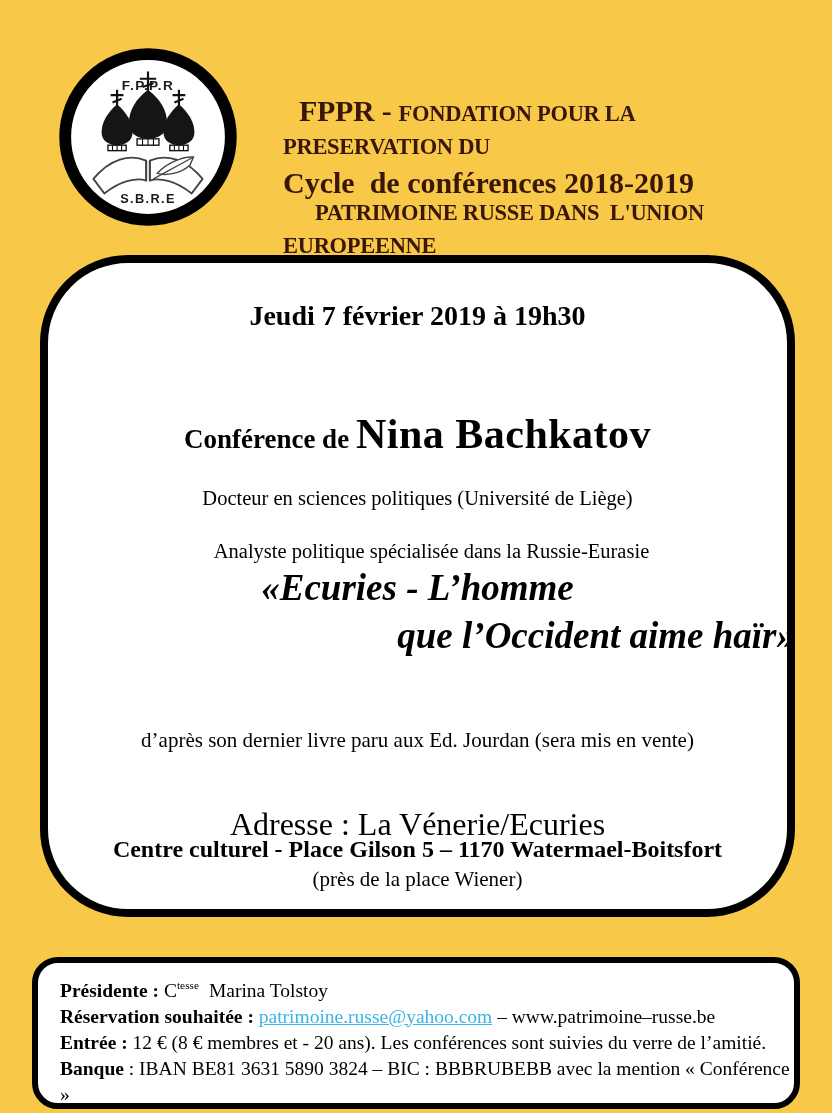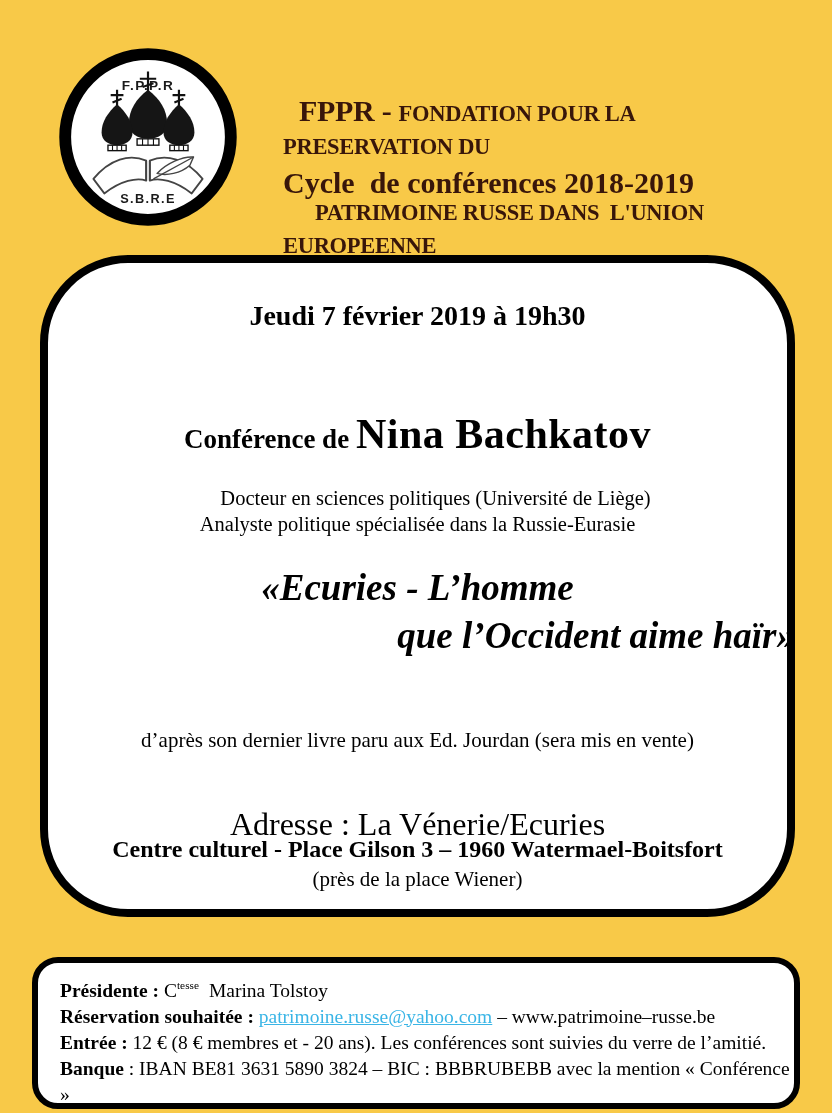--- a/index.html
+++ b/index.html
@@ -31,22 +31,22 @@
   .main-box{
     position:absolute;left:40px;top:255px;width:755px;height:662px;
     background:#fff;border:8px solid #000;border-radius:88px;
     box-sizing:border-box;
   }
   .mline{position:absolute;left:40px;width:755px;text-align:center;}
   .l-datetime{top:300px;font-size:28px;font-weight:bold;}
   .l-speaker{top:410px;}
   .conf-prefix{font-size:27px;font-weight:bold;}
   .speaker-name{font-size:42px;font-weight:bold;letter-spacing:0.5px;}
-  .l-title1{top:487px;font-size:20.5px;padding-left:18px;}
-  .l-title2{top:513px;font-size:20.5px;}
+  .l-title1{top:487px;font-size:20.5px;}
+  .l-title2{top:540px;font-size:20.5px;padding-left:14px;}
   .l-talk1{top:566px;font-size:37px;font-weight:bold;font-style:italic;}
   .l-talk2{top:614px;font-size:37px;font-weight:bold;font-style:italic;text-align:right;}
   .l-book{top:728px;font-size:21px;}
   .l-addr1{top:806px;font-size:32px;font-weight:normal;}
   .l-addr2{top:836px;font-size:24px;font-weight:bold;}
   .l-addr3{top:867px;font-size:21px;}
   
   .footer-box{
     position:absolute;left:32px;top:957px;width:768px;height:152px;
     background:#fff;border:6px solid #000;border-radius:26px;
@@ -121,21 +121,21 @@
 
   <div class="mline l-title1">Docteur en sciences politiques (Université de Liège)</div>
   <div class="mline l-title2">Analyste politique spécialisée dans la Russie-Eurasie</div>
 
   <div class="mline l-talk1">«Ecuries - L’homme</div>
   <div class="mline l-talk2">que l’Occident aime haïr»</div>
 
   <div class="mline l-book">d’après son dernier livre paru aux Ed. Jourdan (sera mis en vente)</div>
 
   <div class="mline l-addr1">Adresse : La Vénerie/Ecuries</div>
-  <div class="mline l-addr2">Centre culturel - Place Gilson 3 – 1960 Watermael-Boitsfort</div>
+  <div class="mline l-addr2">Centre culturel - Place Gilson 5 – 1170 Watermael-Boitsfort</div>
   <div class="mline l-addr3">(près de la place Wiener)</div>
 
   <div class="footer-box">
     <div>
       <b>Présidente : </b><span>C</span><span class="sup">tesse</span><span class="name-gap">Marina Tolstoy</span>
     </div>
     <div>
       <b>Réservation souhaitée : </b><a href="#" class="email-link">patrimoine.russe@yahoo.com</a><span> – www.patrimoine–russe.be</span>
     </div>
     <div>

